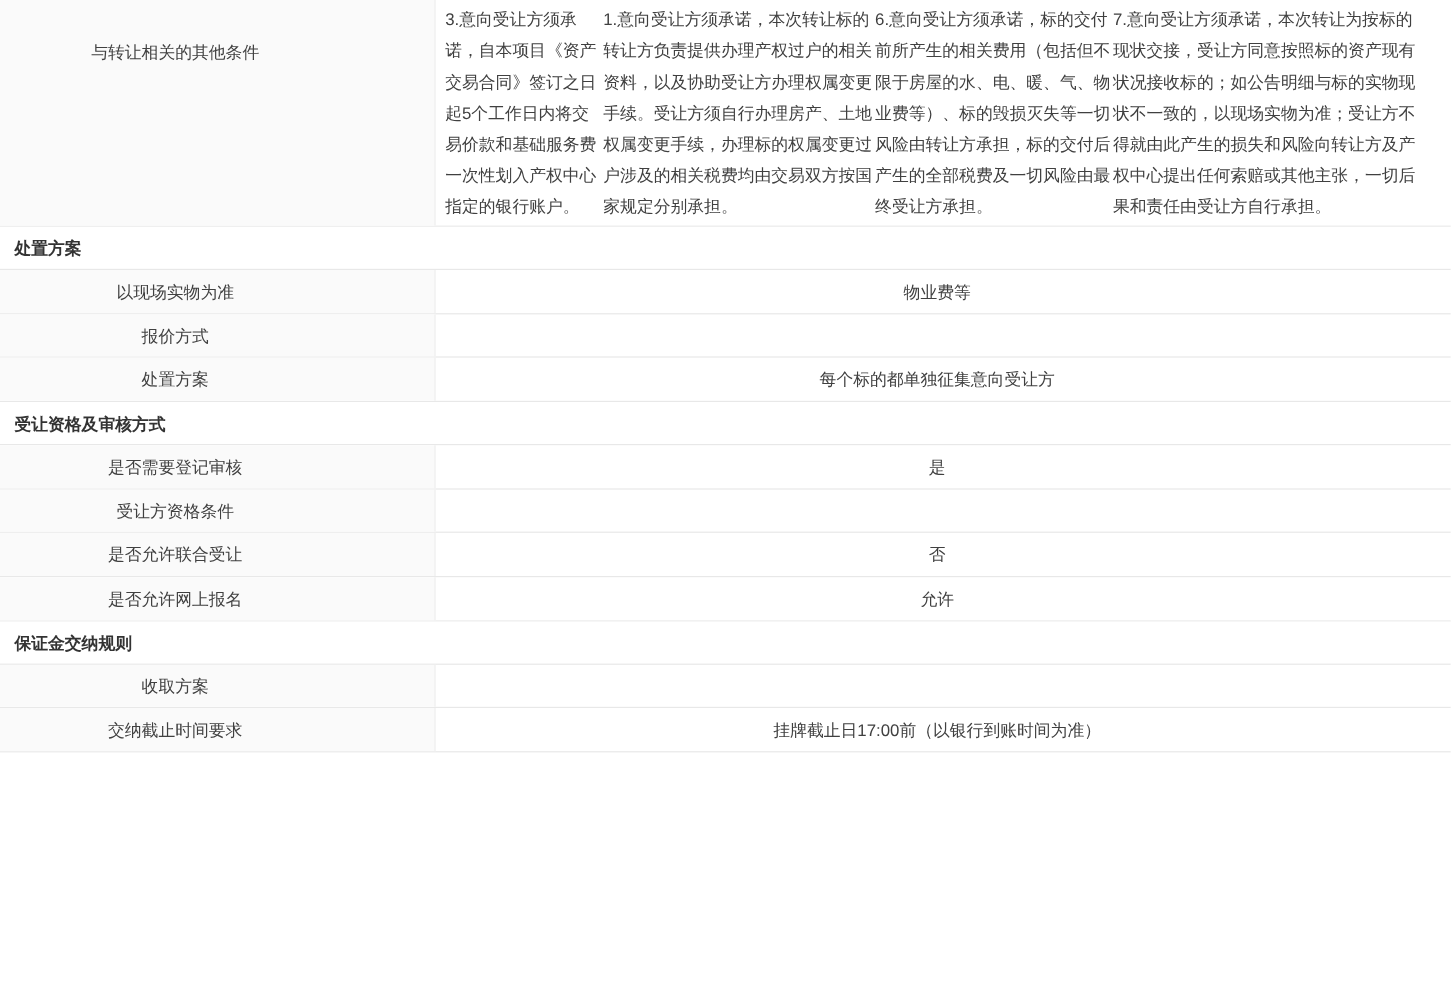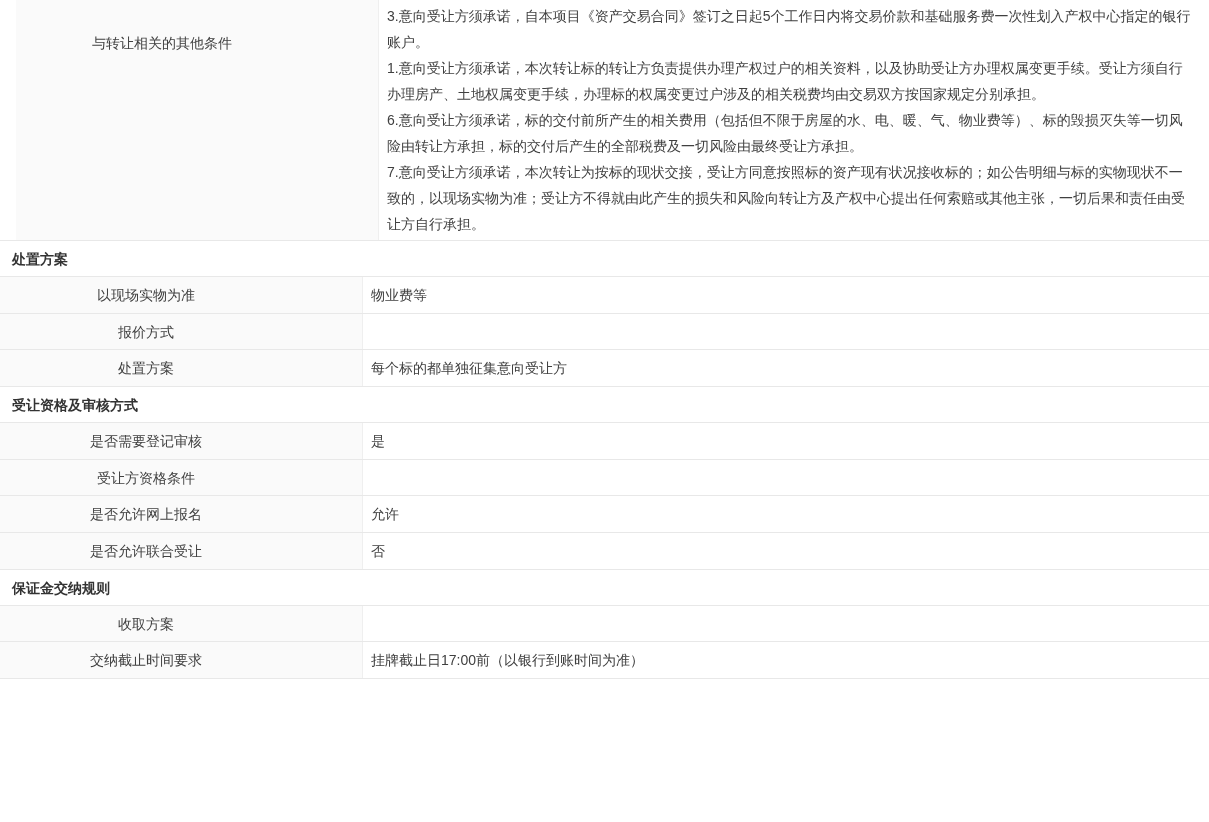--- a/index.html
+++ b/index.html
@@ -32,29 +32,28 @@
     align-items: center;
     justify-content: center;
     text-align: center;
     padding: 5px 80px 5px 10px;
     color: #404040;
     line-height: 20px;
   }
   .row.first-row .label-cell {
     align-items: flex-start;
     padding-top: 33px;
-    margin-left: 16px;
   }
   .value-cell {
     flex: 1;
     box-sizing: border-box;
     padding: 5px 18px 5px 8px;
     line-height: 26px;
     display: flex;
-    flex-direction: column;
+    flex-direction: row;
     justify-content: center;
     color: #404040;
   }
   .row.first-row .value-cell {
     padding-top: 3px;
     padding-bottom: 3px;
     justify-content: flex-start;
   }
   .para, .vline {
     line-height: 26px;
@@ -108,29 +107,29 @@
       <div class="row">
         <div class="label-cell">是否需要登记审核</div>
         <div class="value-cell">
           <div class="vline">是</div>
         </div>
       </div>
       <div class="row">
         <div class="label-cell">受让方资格条件</div>
       </div>
       <div class="row">
+        <div class="label-cell">是否允许联合受让</div>
+        <div class="value-cell">
+          <div class="vline">否</div>
+        </div>
+      </div>
+      <div class="row">
         <div class="label-cell">是否允许网上报名</div>
         <div class="value-cell">
           <div class="vline">允许</div>
-        </div>
-      </div>
-      <div class="row">
-        <div class="label-cell">是否允许联合受让</div>
-        <div class="value-cell">
-          <div class="vline">否</div>
         </div>
       </div>
       <div class="section-header">保证金交纳规则</div>
       <div class="row">
         <div class="label-cell">收取方案</div>
         <div class="value-cell"></div>
       </div>
       <div class="row">
         <div class="label-cell">交纳截止时间要求</div>
         <div class="value-cell">

